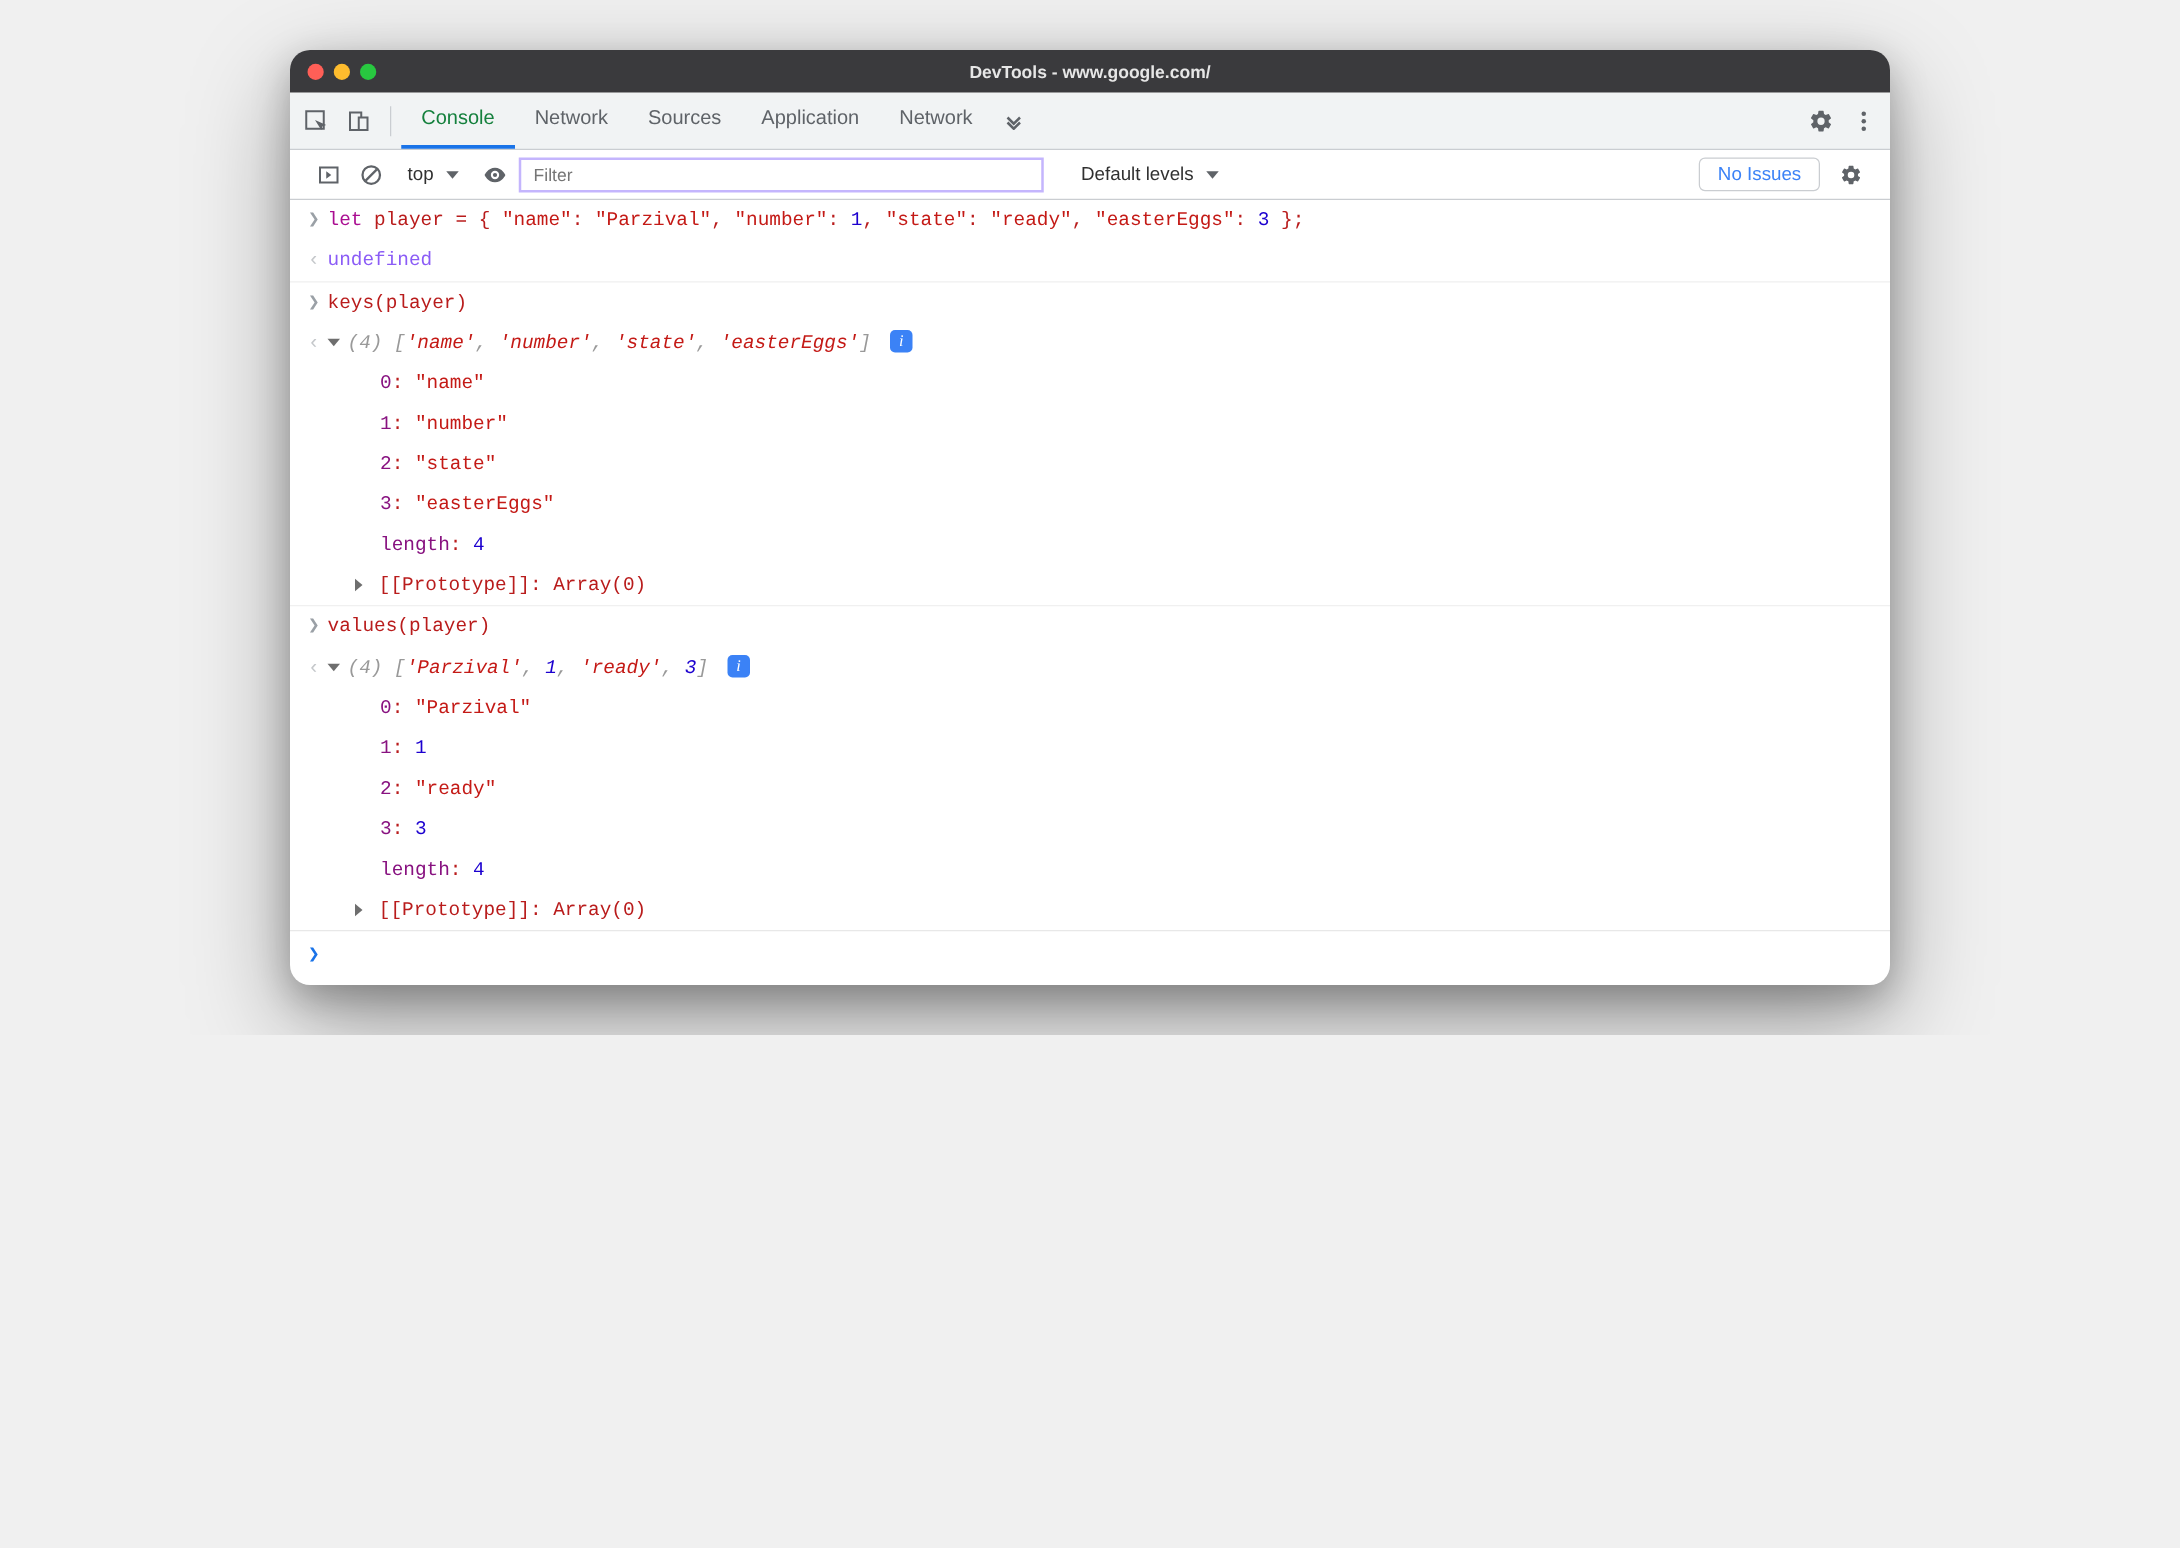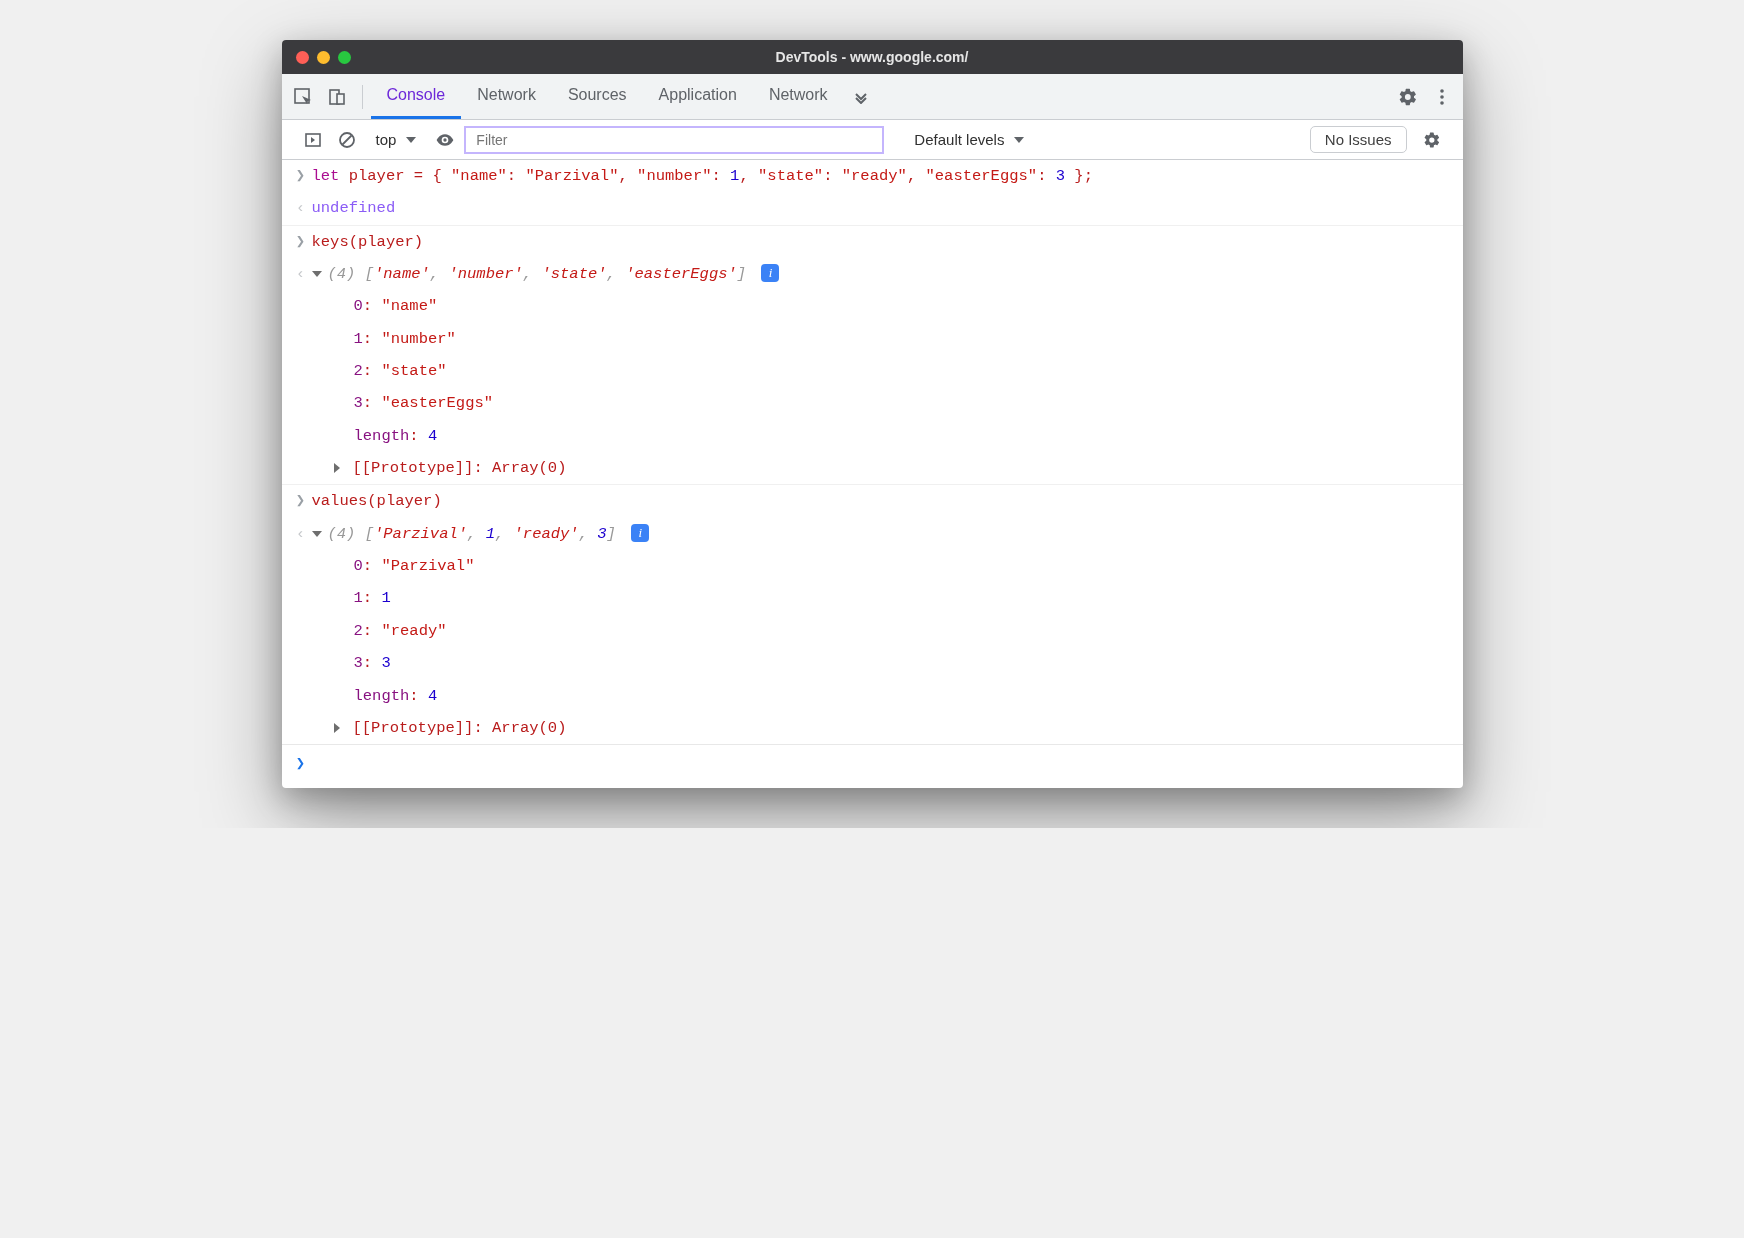--- a/index.html
+++ b/index.html
@@ -3,23 +3,23 @@
 <meta charset="utf-8">
 <style>
   * { box-sizing: border-box; margin: 0; padding: 0; }
   body {
     background: #f0f0f0;
     font-family: -apple-system, BlinkMacSystemFont, "Segoe UI", Helvetica, Arial, sans-serif;
     display: flex; justify-content: center; align-items: flex-start;
     padding: 40px 20px;
   }
   .window {
-    width: 1181px;
+    width: 1280px;
     background: #fff;
-    border-radius: 4px;
+    border-radius: 16px;
     overflow: hidden;
     box-shadow: 0 30px 80px rgba(0,0,0,0.35), 0 10px 30px rgba(0,0,0,0.25);
   }
   
   .titlebar {
     background: #3a3a3d;
     height: 34px;
     display: flex; align-items: center;
     position: relative;
     padding: 0 14px;
@@ -57,21 +57,21 @@
   .tabs { display: flex; align-items: stretch; height: 100%; }
   .tab {
     padding: 0 16px;
     display: flex; align-items: center;
     color: #5f6368;
     font-size: 16px;
     cursor: pointer;
     border-bottom: 3px solid transparent;
   }
   .tab.active {
-    color: #6d28d9;
+    color: #15803d;
     border-bottom-color: #1a73e8;
   }
   .overflow-btn {
     color: #5f6368; cursor: pointer; padding: 0 10px;
     display: flex; align-items: center; height: 100%;
   }
   .spacer { flex: 1; }
   
   .toolbar {
     background: #fff;
@@ -93,21 +93,21 @@
     flex: 0 0 auto; width: 420px; height: 28px;
     border: 2px solid #c4b5fd; background: #fff;
     padding: 0 10px; font-size: 14px; color: #777;
   }
   .level-select {
     display: flex; align-items: center; gap: 6px;
     padding: 0 12px; color: #303030; font-size: 15px; cursor: pointer;
   }
   .issues-btn {
     border: 1px solid #cacdd1; border-radius: 5px;
-    padding: 4px 14px; color: #404040; font-size: 15px; cursor: pointer;
+    padding: 4px 14px; color: #3b82f6; font-size: 15px; cursor: pointer;
     margin: 0 6px;
   }
   .gear-btn {
     width: 30px; height: 30px;
     display: flex; align-items: center; justify-content: center;
     color: #5f6368; cursor: pointer;
   }
   
   .console {
     font-family: Menlo, Consolas, "Courier New", monospace;

